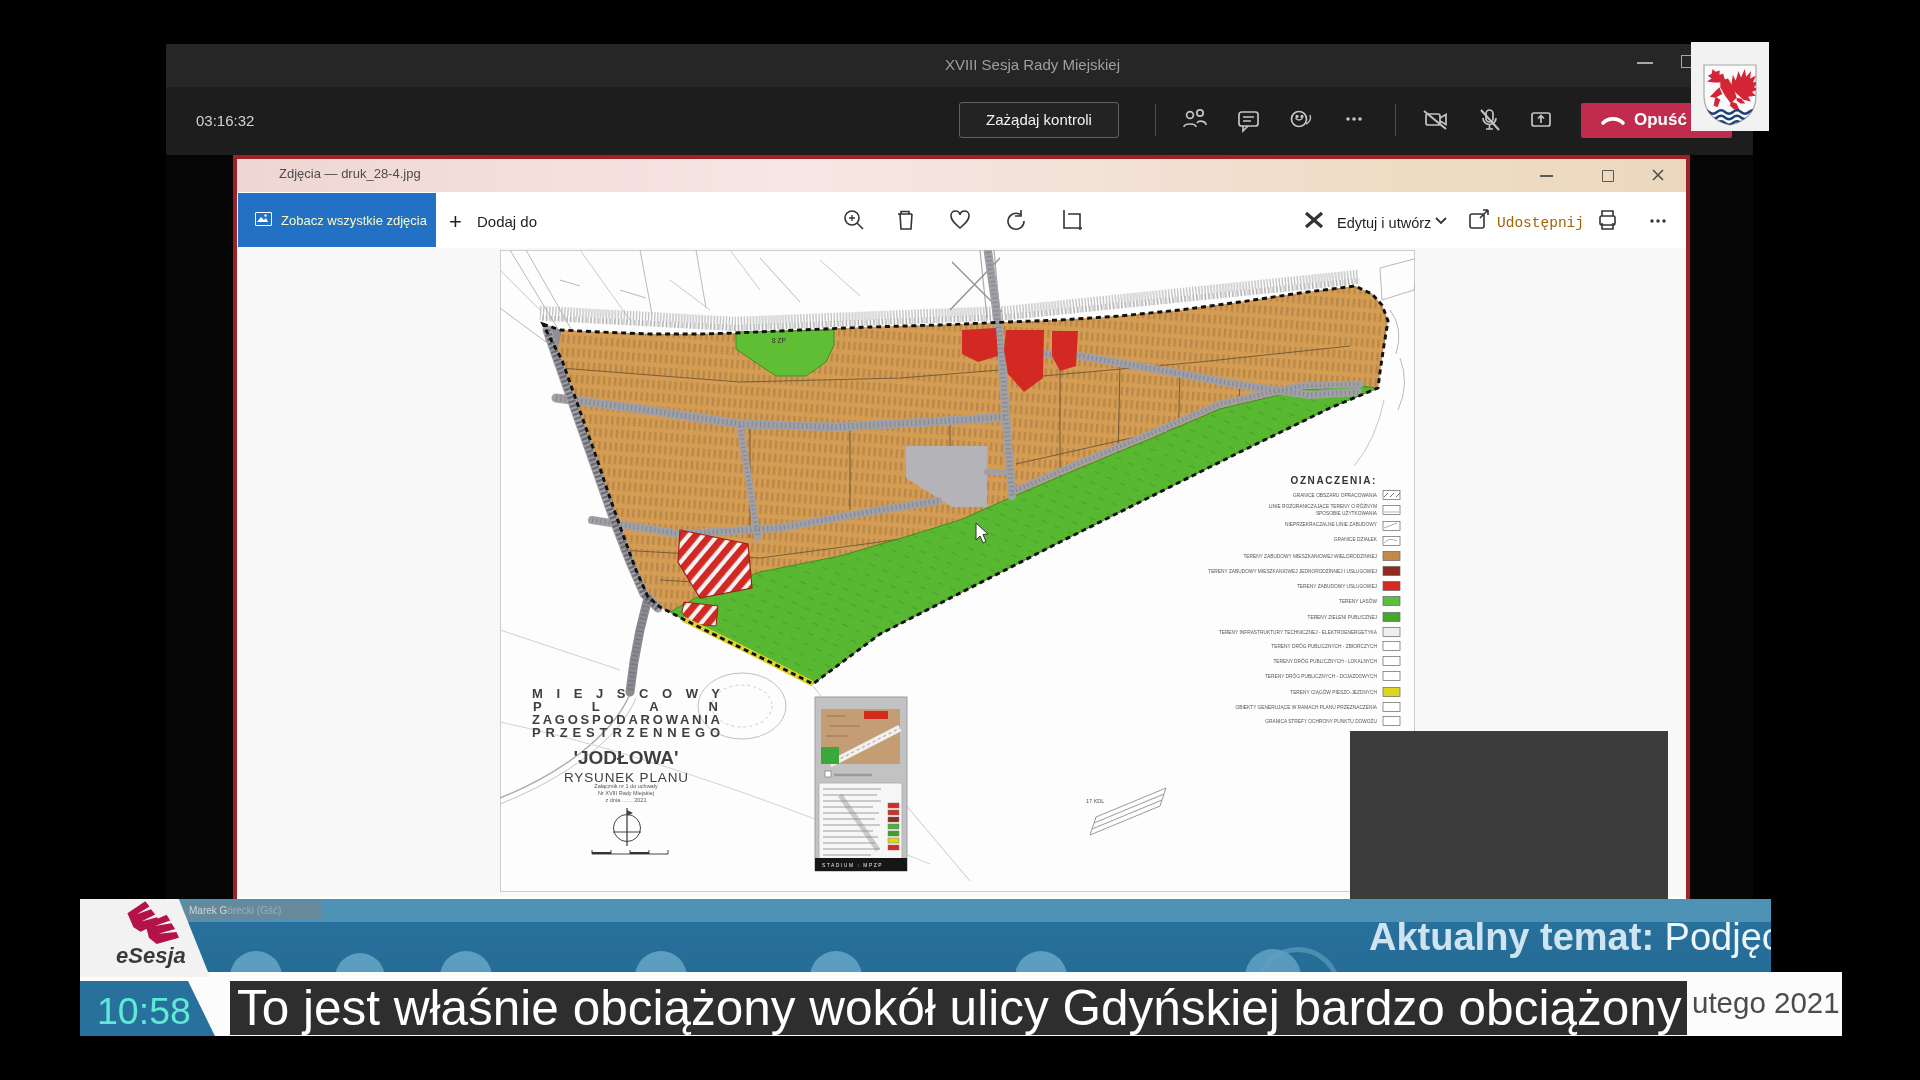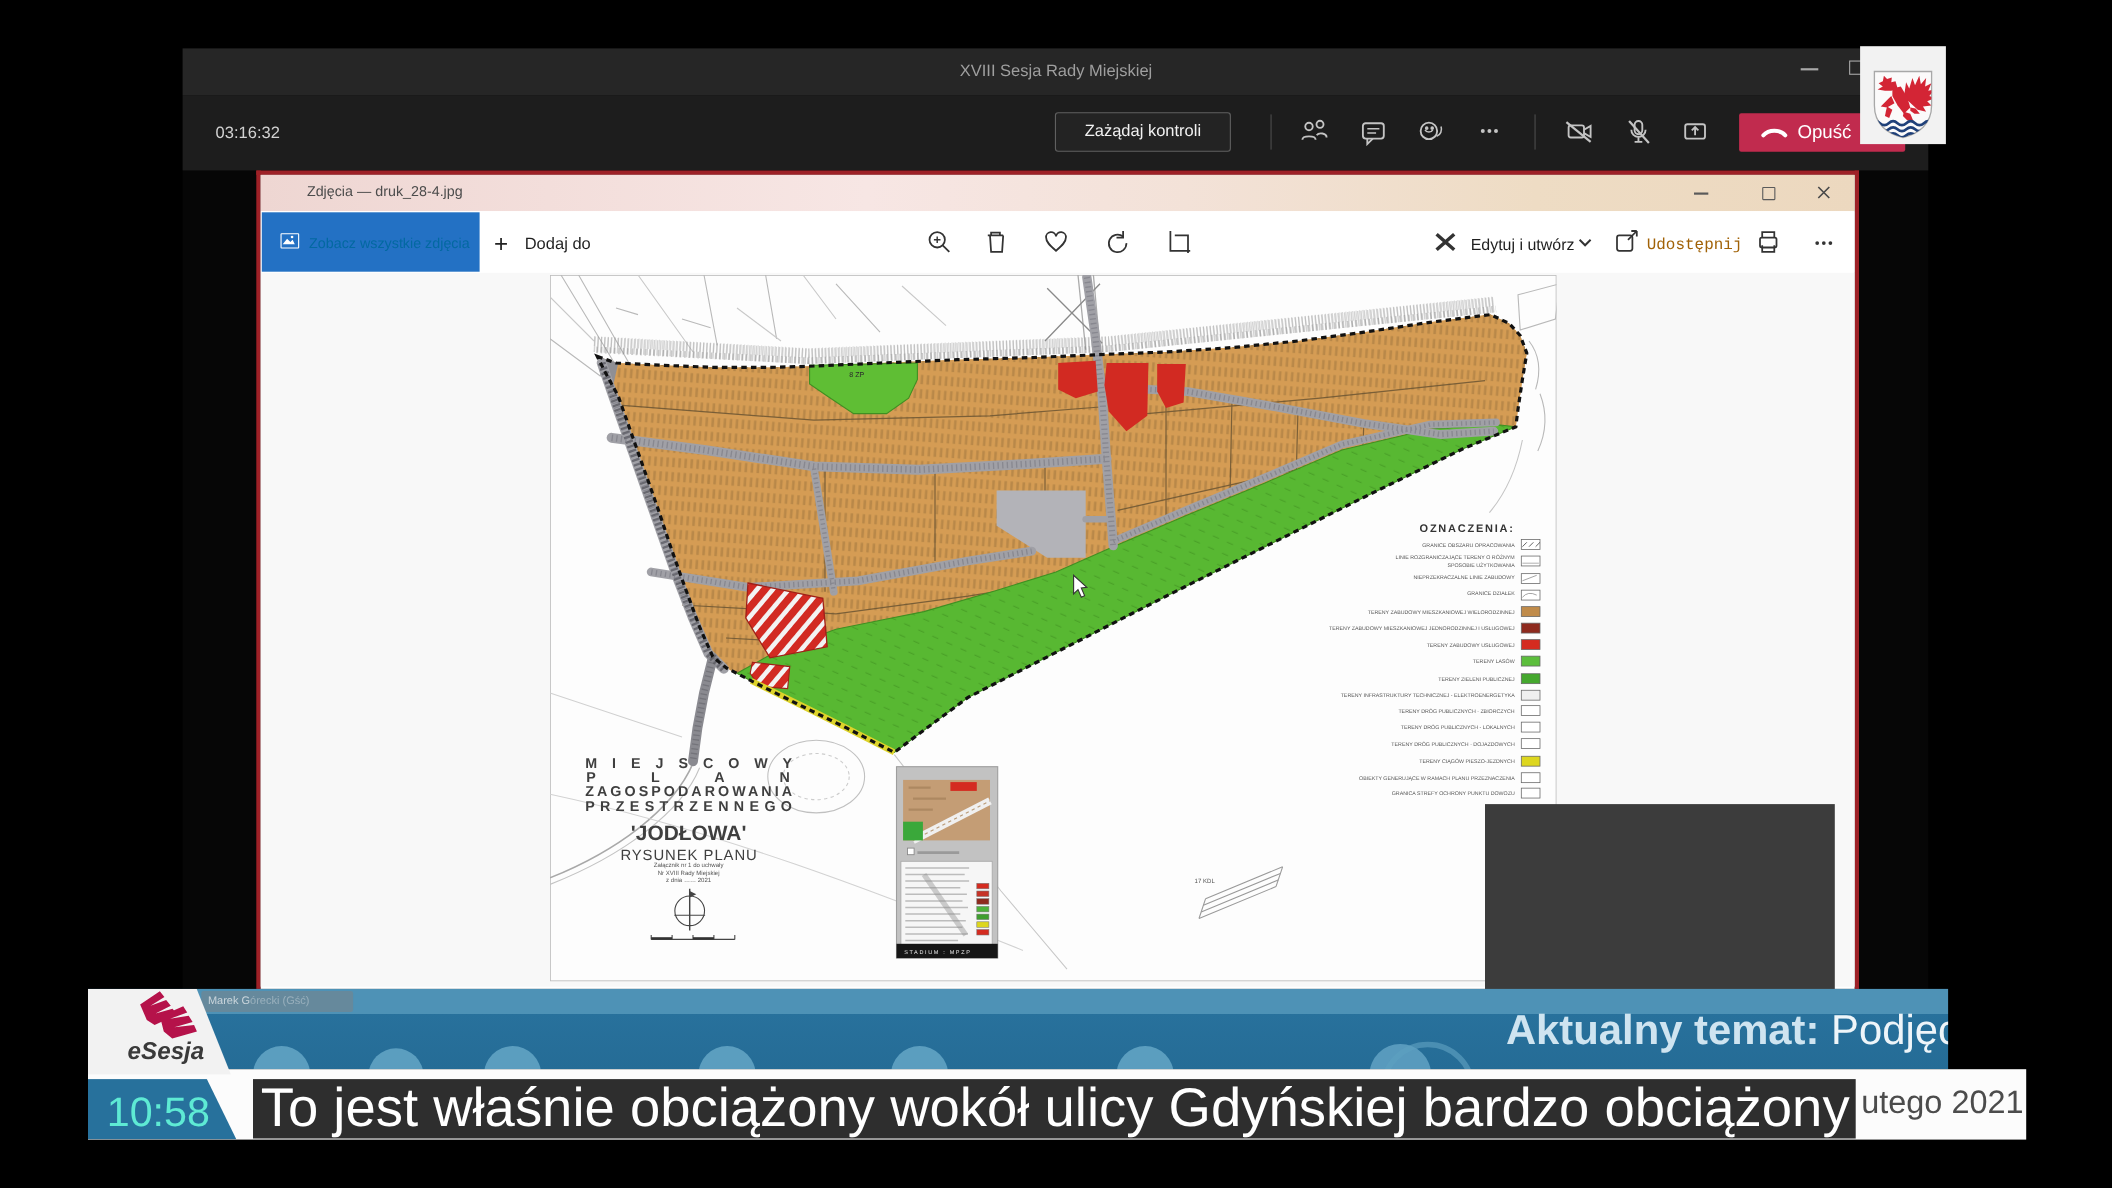--- a/index.html
+++ b/index.html
@@ -7,21 +7,21 @@
   .abs{position:absolute;}
   #frame{position:relative;width:1920px;height:1080px;background:#000;}
 </style>
 </head>
 <body>
 <div id="frame">
 
   <div class="abs" style="left:166px;top:155px;width:1587px;height:744px;background:#060606;"></div>
 
   <div class="abs" style="left:166px;top:44px;width:1587px;height:43px;background:#262626;"></div>
-  <div class="abs" style="left:800px;top:56px;width:320px;text-align:center;font-size:15px;color:#9f9f9f;">XVIII Sesja Rady Miejskiej</div>
+  <div class="abs" style="left:800px;top:56px;width:320px;text-align:right;font-size:15px;color:#9f9f9f;">XVIII Sesja Rady Miejskiej</div>
   <div class="abs" style="left:1637px;top:62px;width:16px;height:2px;background:#a8a8a8;"></div>
   <div class="abs" style="left:1681px;top:55px;width:11px;height:11px;border:1.5px solid #a8a8a8;"></div>
 
   <div class="abs" style="left:166px;top:87px;width:1587px;height:68px;background:#1d1d1d;"></div>
   <div class="abs" style="left:196px;top:112px;font-size:15px;color:#d2d2d2;">03:16:32</div>
   <div class="abs" style="left:959px;top:102px;width:158px;height:34px;border:1.5px solid #606060;border-radius:3px;background:#232323;color:#f2f2f2;font-size:15px;font-weight:normal;text-align:center;line-height:34px;">Zażądaj kontroli</div>
   <div class="abs" style="left:1155px;top:104px;width:1px;height:32px;background:#4c4c4c;"></div>
   <div class="abs" style="left:1395px;top:104px;width:1px;height:32px;background:#4c4c4c;"></div>
   <svg class="abs" style="left:1180px;top:106px;" width="400" height="32" viewBox="0 0 400 32">
     <g stroke="#c4c4c4" stroke-width="1.7" fill="none">
@@ -57,42 +57,42 @@
 
       <rect x="352" y="7" width="18" height="13" rx="2"></rect>
         <path d="M361,17 v-7 M358,12.5 l3,-3 3,3"></path>
     </g>
   </svg>
 
   <div class="abs" style="left:1581px;top:103px;width:151px;height:35px;background:#c12b4e;border-radius:2px;"></div>
   <svg class="abs" style="left:1600px;top:114px;" width="26" height="14" viewBox="0 0 26 14">
     <path d="M3,9 C8,3.5 18,3.5 23,9" stroke="#ffffff" stroke-width="3.6" fill="none" stroke-linecap="round"></path>
   </svg>
-  <div class="abs" style="left:1634px;top:110px;font-size:17px;font-weight:normal;color:#fff;">Opuść</div>
+  <div class="abs" style="left:1634px;top:110px;font-size:17px;font-weight:bold;color:#fff;">Opuść</div>
 
   <div class="abs" style="left:233px;top:155px;width:1457px;height:4px;background:#9e2127;"></div>
   <div class="abs" style="left:233px;top:155px;width:4px;height:744px;background:#9e2127;"></div>
   <div class="abs" style="left:1686px;top:155px;width:4px;height:744px;background:#9e2127;"></div>
   <div class="abs" style="left:237px;top:159px;width:1449px;height:740px;background:#ffffff;"></div>
   <div class="abs" style="left:237px;top:159px;width:1449px;height:33px;background:linear-gradient(90deg,#eed6d2 0%,#f3dedb 18%,#f7e6e4 38%,#f3e2d8 58%,#eedcc4 80%,#ecd8bf 100%);"></div>
   <div class="abs" style="left:248px;top:166px;font-size:13px;color:#4c4c4c;margin-left:31px;">Zdjęcia — druk_28-4.jpg</div>
   <div class="abs" style="left:1540px;top:175px;width:13px;height:1.6px;background:#5a5a5a;"></div>
   <div class="abs" style="left:1602px;top:170px;width:10px;height:10px;border:1.4px solid #5a5a5a;border-radius:1px;"></div>
   <svg class="abs" style="left:1652px;top:169px;" width="12" height="12" viewBox="0 0 12 12">
     <path d="M1,1 L11,11 M11,1 L1,11" stroke="#4a4a4a" stroke-width="1.5"></path>
   </svg>
 
   <div class="abs" style="left:237px;top:192px;width:1449px;height:56px;background:#ffffff;"></div>
   <div class="abs" style="left:238px;top:193px;width:198px;height:54px;background:#2371c4;"></div>
   <div class="abs" style="left:255px;top:212px;width:15px;height:12px;border:1.6px solid #fff;border-radius:1px;"></div>
   <svg class="abs" style="left:256px;top:213px;" width="13" height="10" viewBox="0 0 13 10">
       <path d="M1,9 L5,4 8,7 10,5 12,9 Z" fill="#fff"></path>
       <circle cx="9.5" cy="2.5" r="1.2" fill="#fff"></circle>
     </svg>
-  <div class="abs" style="left:281px;top:213px;font-size:13px;color:#0369a1;">Zobacz wszystkie zdjęcia</div>
+  <div class="abs" style="left:281px;top:213px;font-size:13px;color:#fef9c3;">Zobacz wszystkie zdjęcia</div>
   <div class="abs" style="left:449px;top:209px;font-size:22px;font-weight:200;color:#222;">+</div>
   <div class="abs" style="left:477px;top:213px;font-size:15px;color:#1f1f1f;">Dodaj do</div>
   <svg class="abs" style="left:840px;top:206px;" width="840" height="32" viewBox="0 0 840 32">
     <g stroke="#333" stroke-width="1.6" fill="none">
 
       <circle cx="12" cy="12" r="7"></circle>
         <path d="M17,17 l6,6"></path>
         <path d="M9,12 h6 M12,9 v6" stroke-width="1.3"></path>
 
       <path d="M58,8 h14 M61,8 v-2.5 h8 v2.5 M60,8 l1,15 h10 l1,-15"></path>

